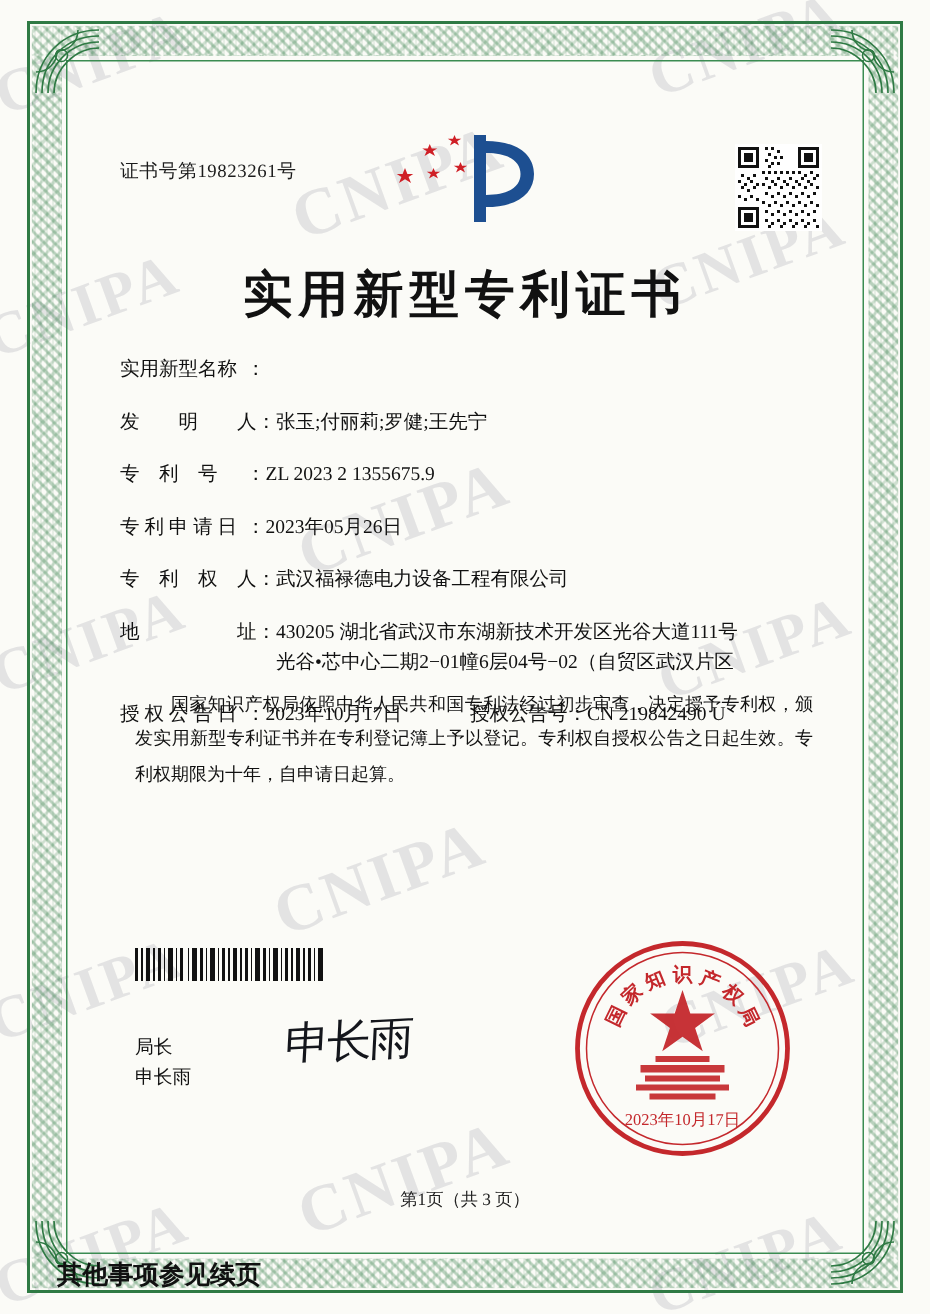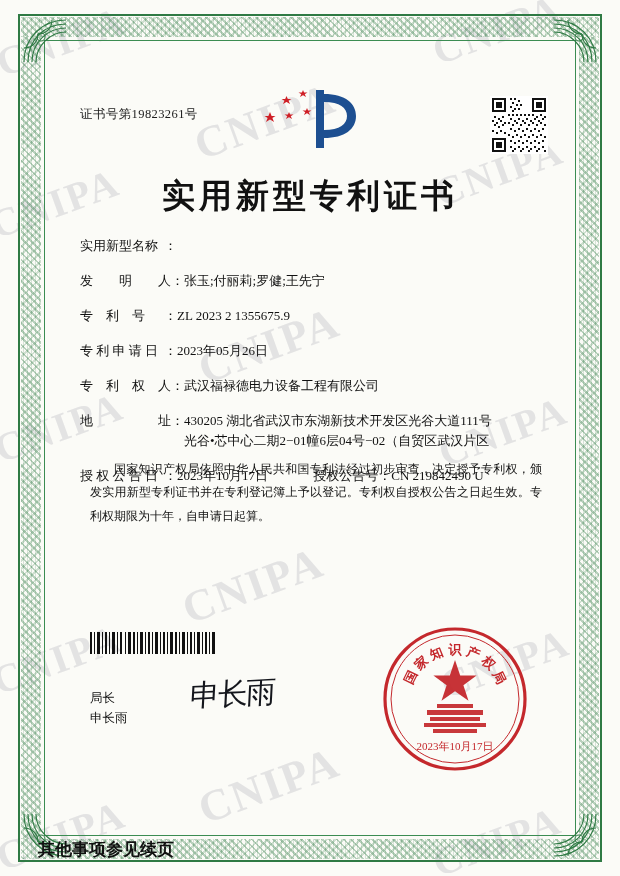--- a/index.html
+++ b/index.html
@@ -566,18 +566,19 @@
           <text x="75" y="30" text-anchor="middle" transform="rotate(-22 75 75)">知</text>
           <text x="75" y="30" text-anchor="middle">识</text>
           <text x="75" y="30" text-anchor="middle" transform="rotate(22 75 75)">产</text>
           <text x="75" y="30" text-anchor="middle" transform="rotate(43 75 75)">权</text>
           <text x="75" y="30" text-anchor="middle" transform="rotate(64 75 75)">局</text>
         </g>
       </svg>
       <div class="seal-date">2023年10月17日</div>
     </div>
 
+    <div class="pagefoot">第1页（共 3 页）</div>
 
   </div>
 
   <div class="notefoot">其他事项参见续页</div>
 
 </div>
 
 </body></html>

